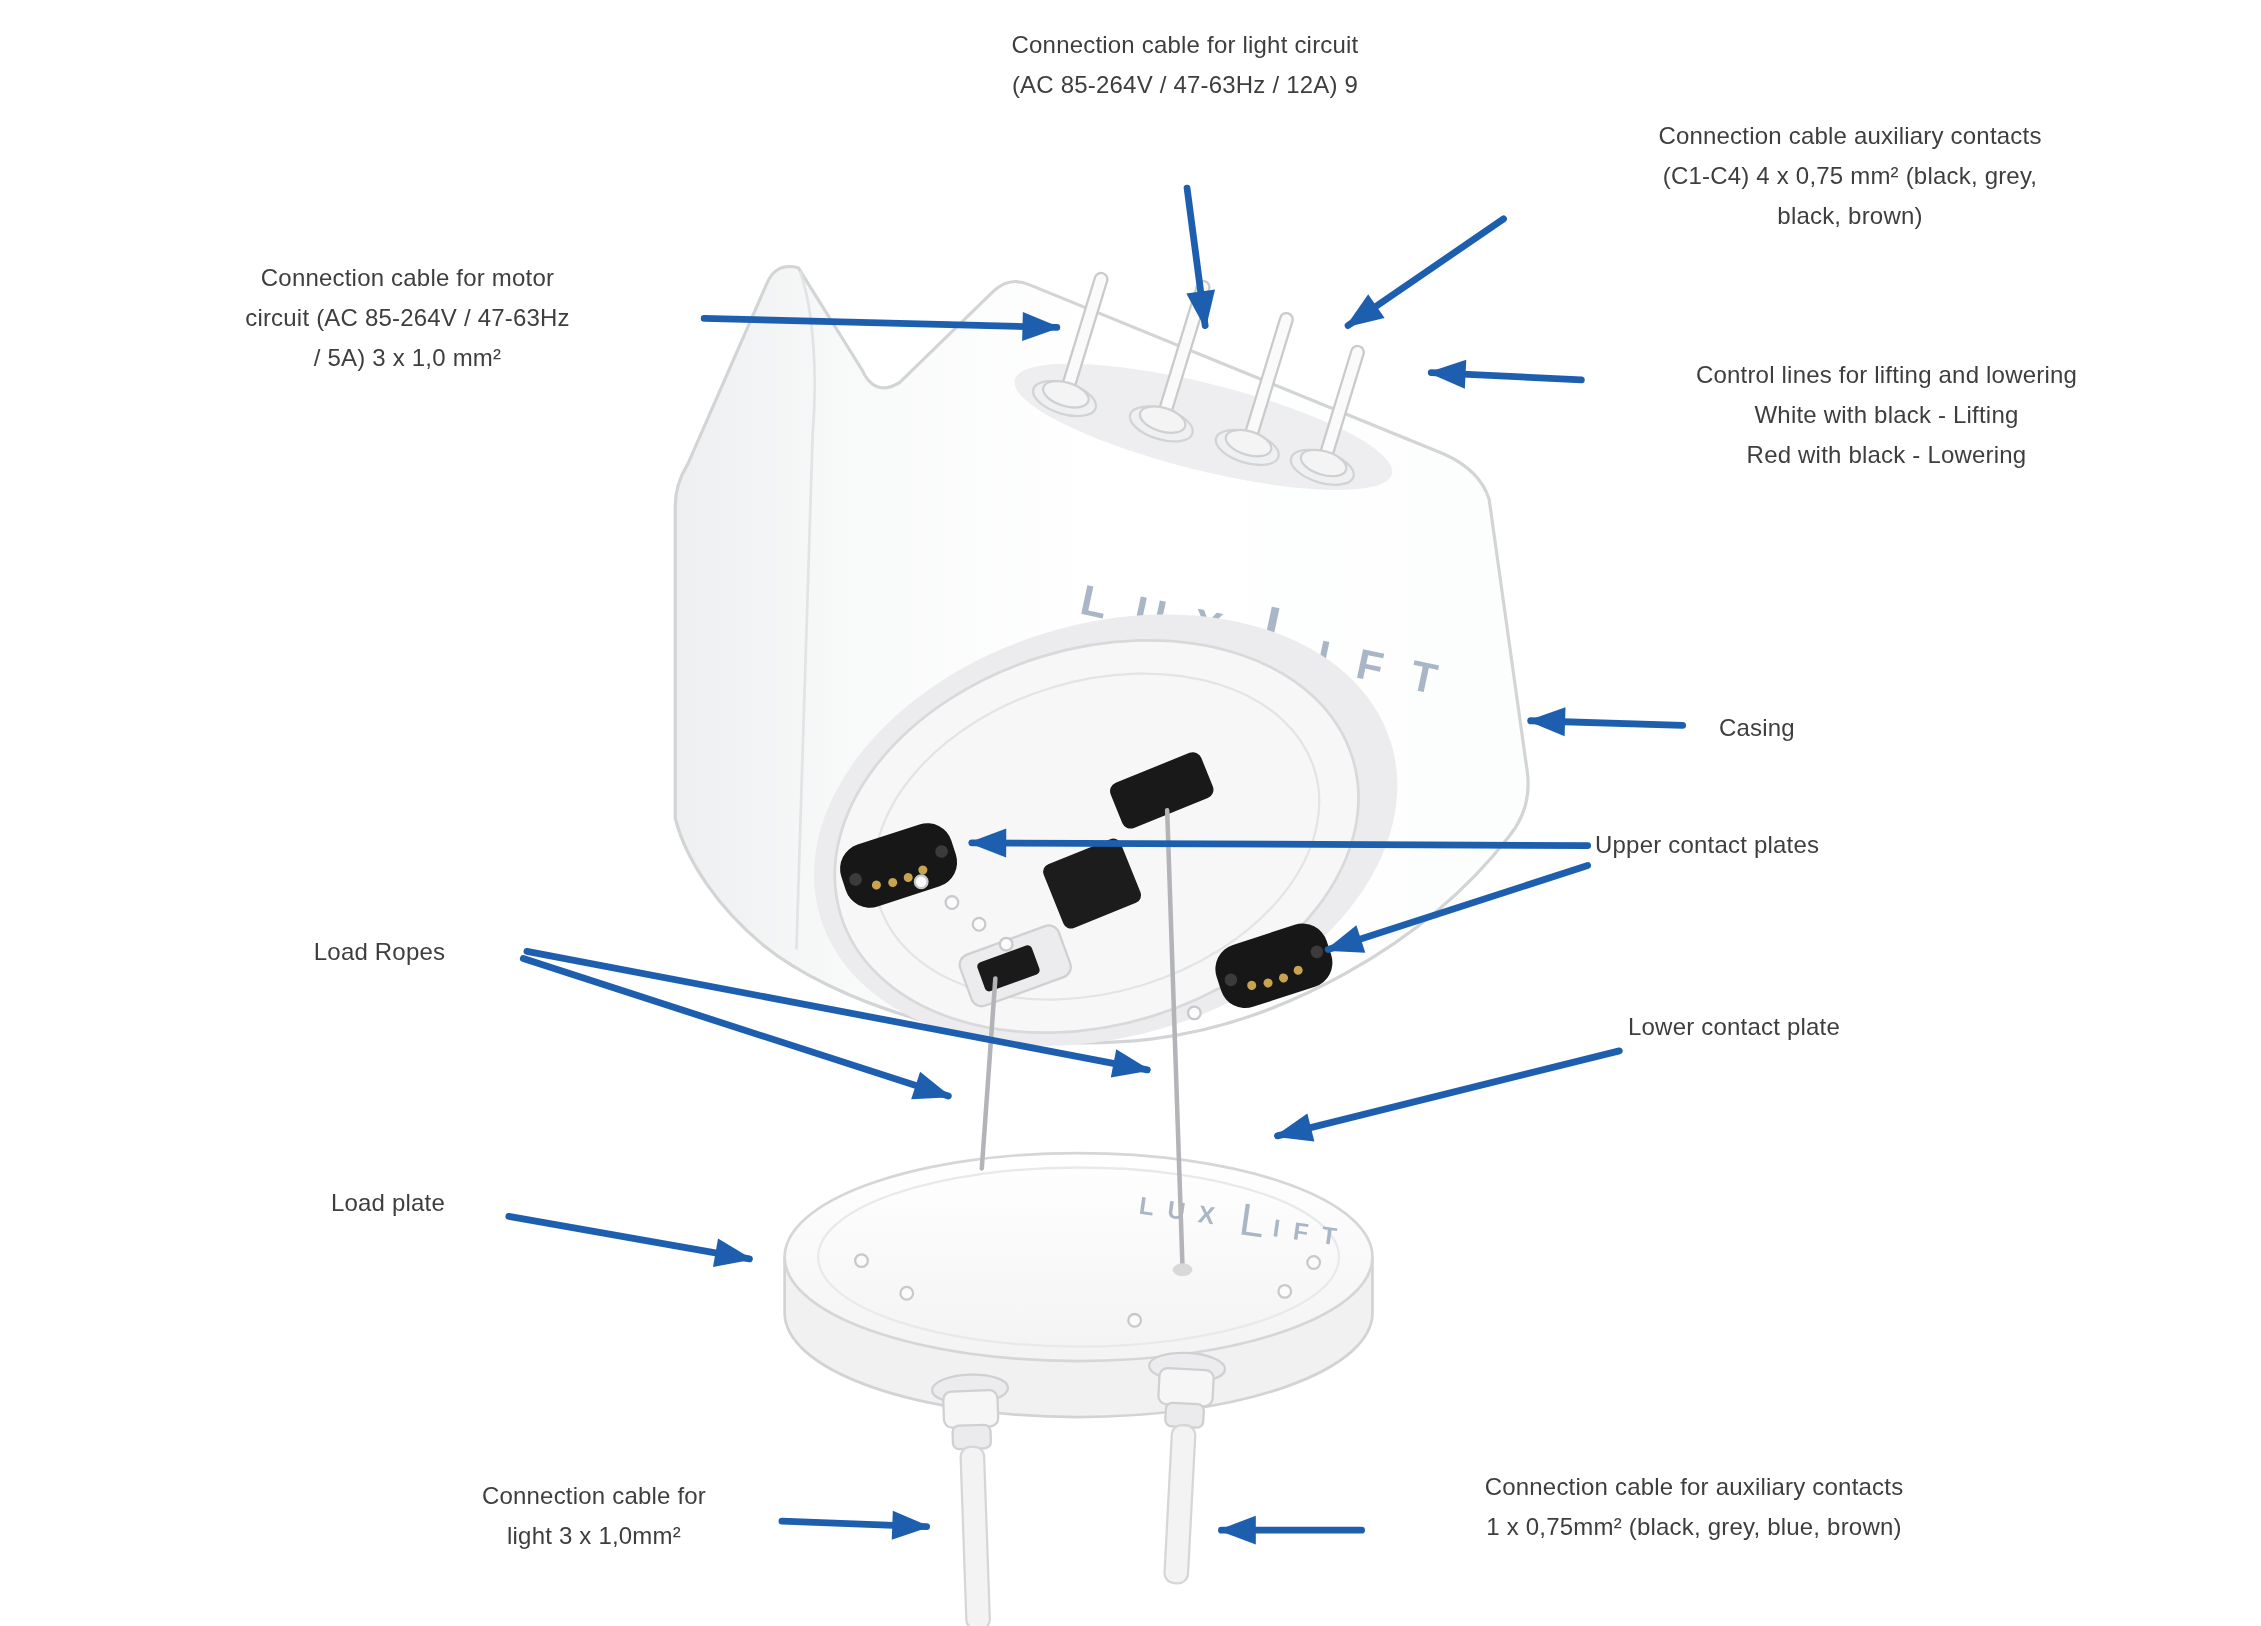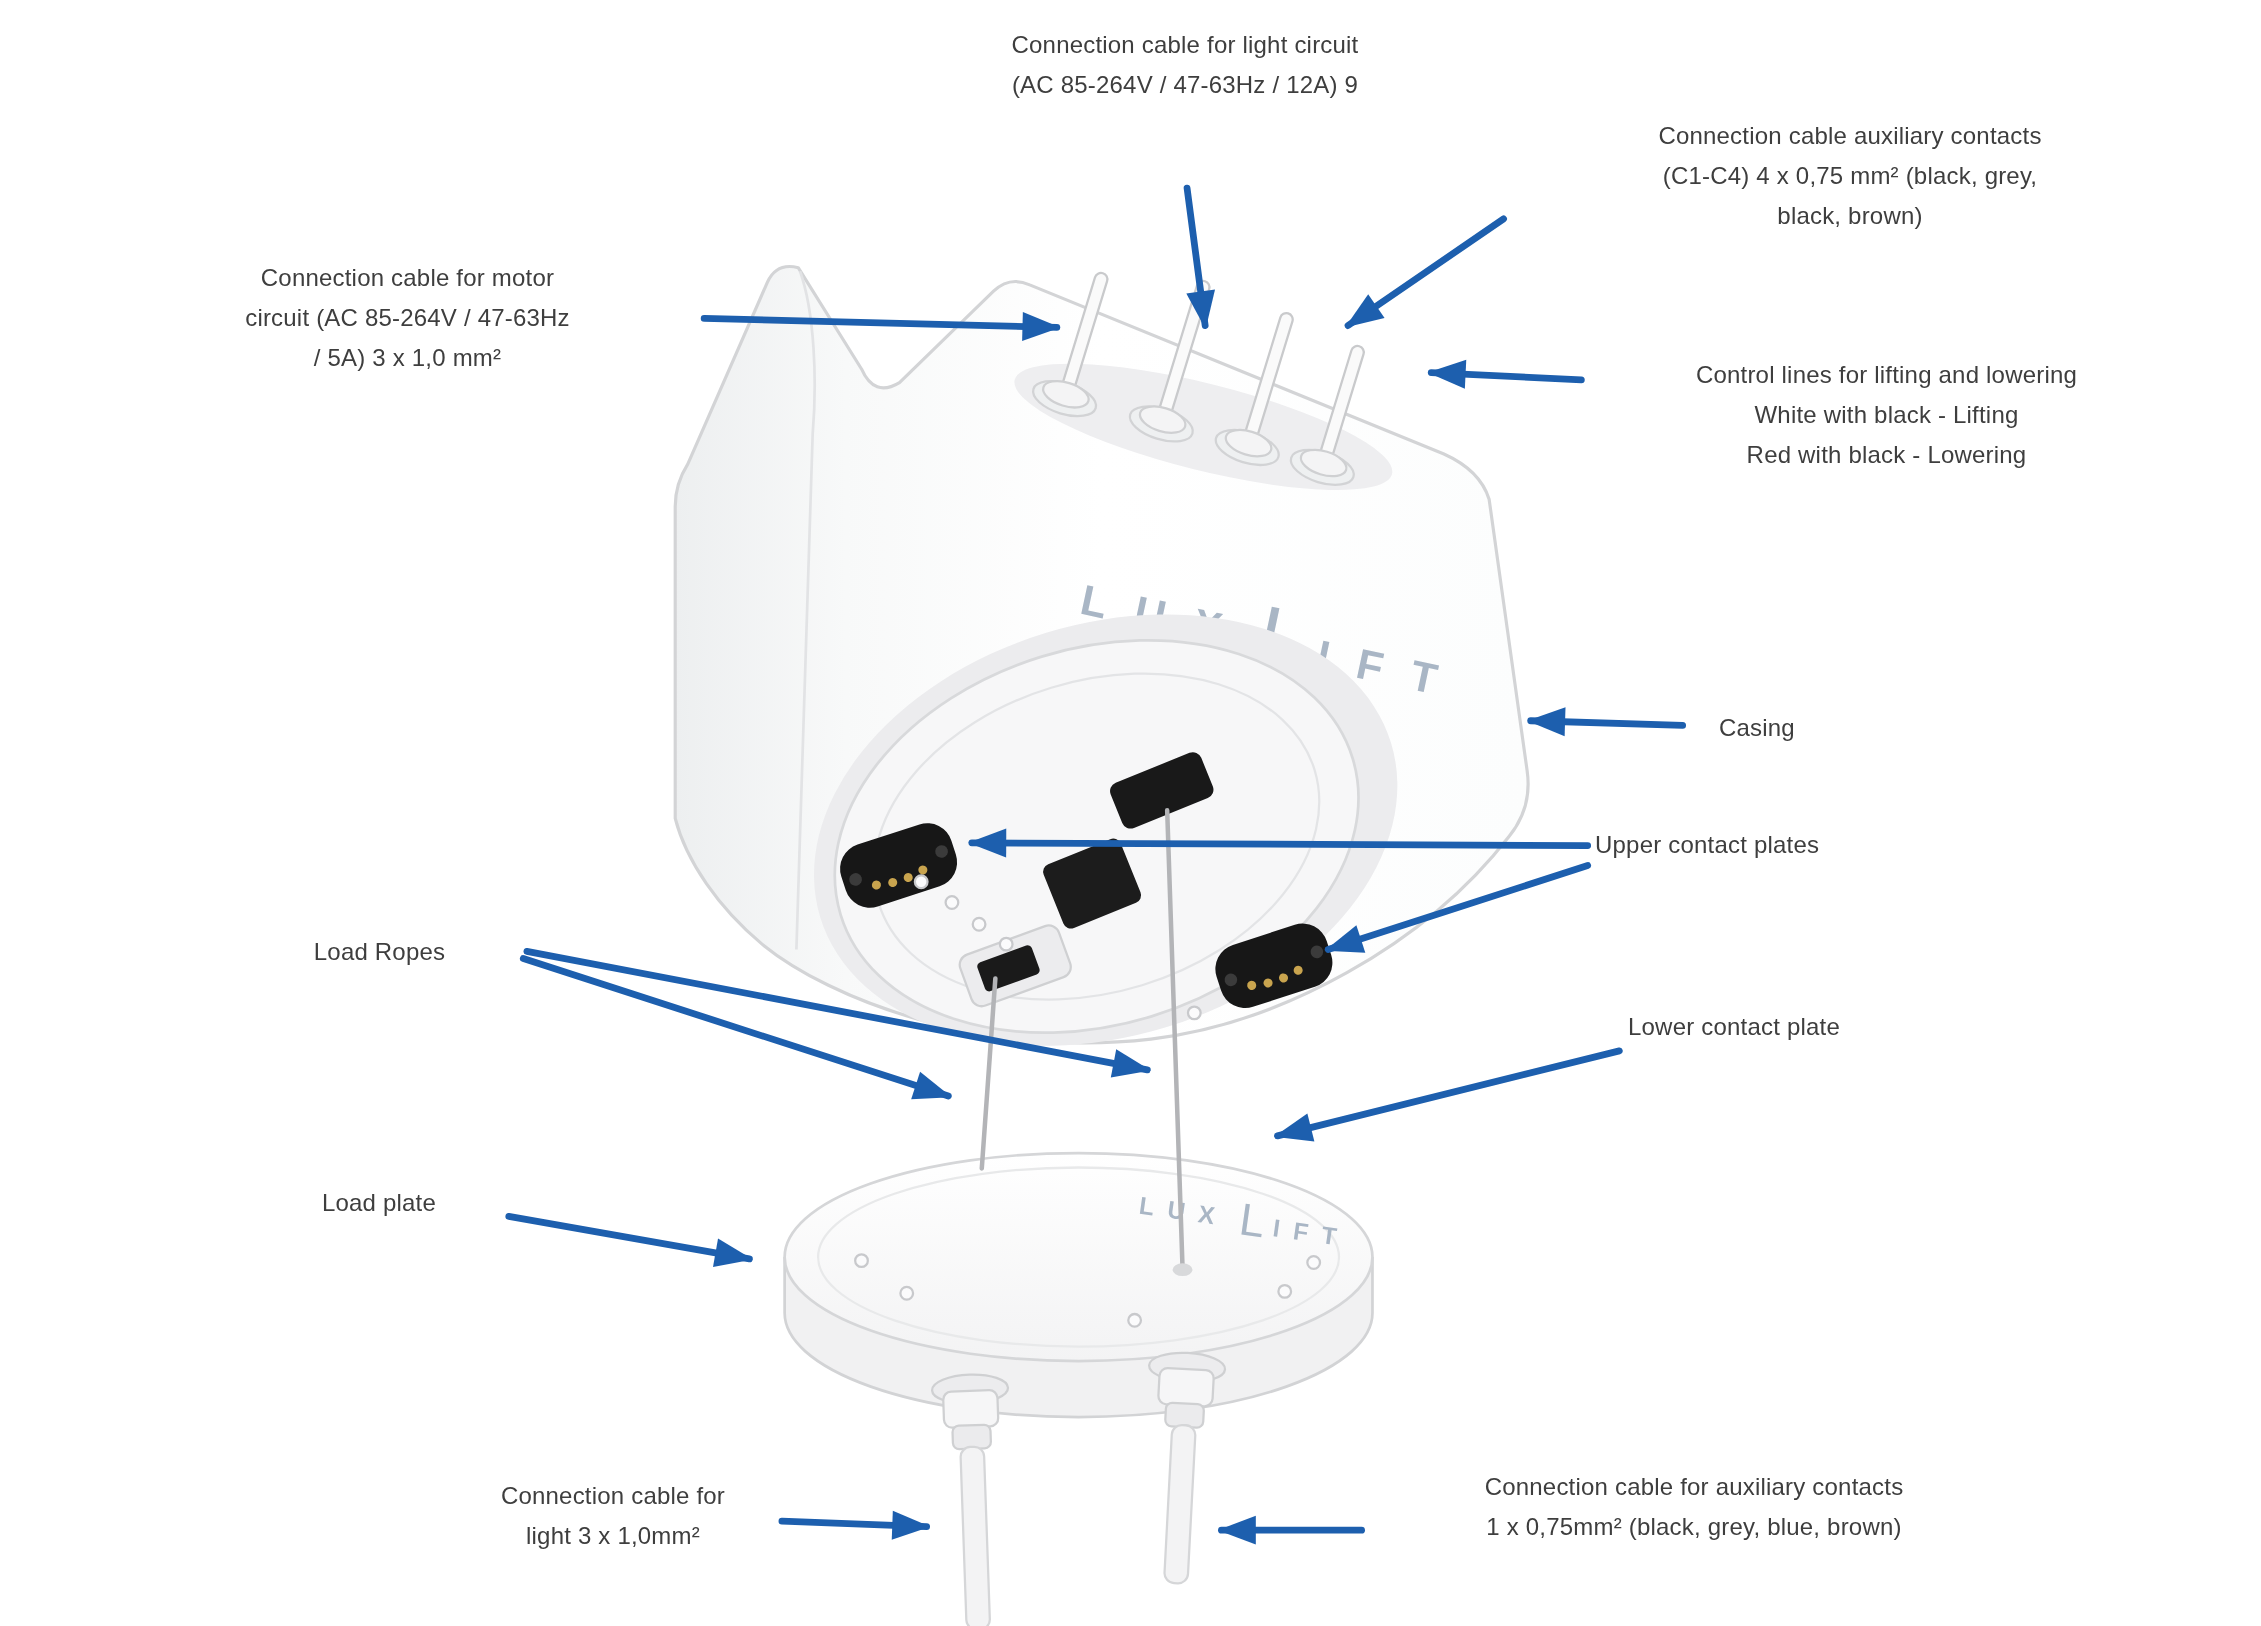--- a/index.html
+++ b/index.html
@@ -226,23 +226,23 @@
   </div>
 
   <div class="label" style="left:1719px; top:708px; width:235px">Casing</div>
 
   <div class="label" style="left:1595px; top:825px; width:380px">Upper contact plates</div>
 
   <div class="label center" style="left:271px; top:932px; width:217px">Load Ropes</div>
 
   <div class="label" style="left:1628px; top:1007px; width:380px">Lower contact plate</div>
 
-  <div class="label center" style="left:282px; top:1183px; width:194px">Load plate</div>
-
-  <div class="label center" style="left:405px; top:1476px; width:416px">
+  <div class="label center" style="left:291px; top:1183px; width:194px">Load plate</div>
+
+  <div class="label center" style="left:386px; top:1476px; width:416px">
     <span class="ln">Connection cable for</span>
     <span class="ln">light 3 x 1,0mm²</span>
   </div>
 
   <div class="label center" style="left:1350px; top:1467px; width:688px">
     <span class="ln">Connection cable for auxiliary contacts</span>
     <span class="ln">1 x 0,75mm² (black, grey, blue, brown)</span>
   </div>
 
 </div>

